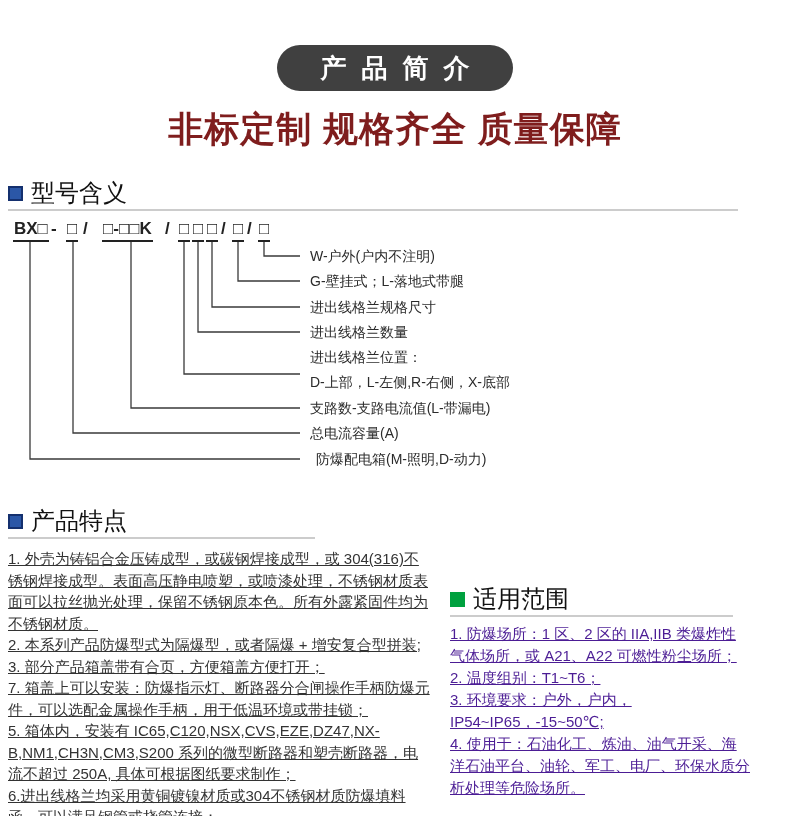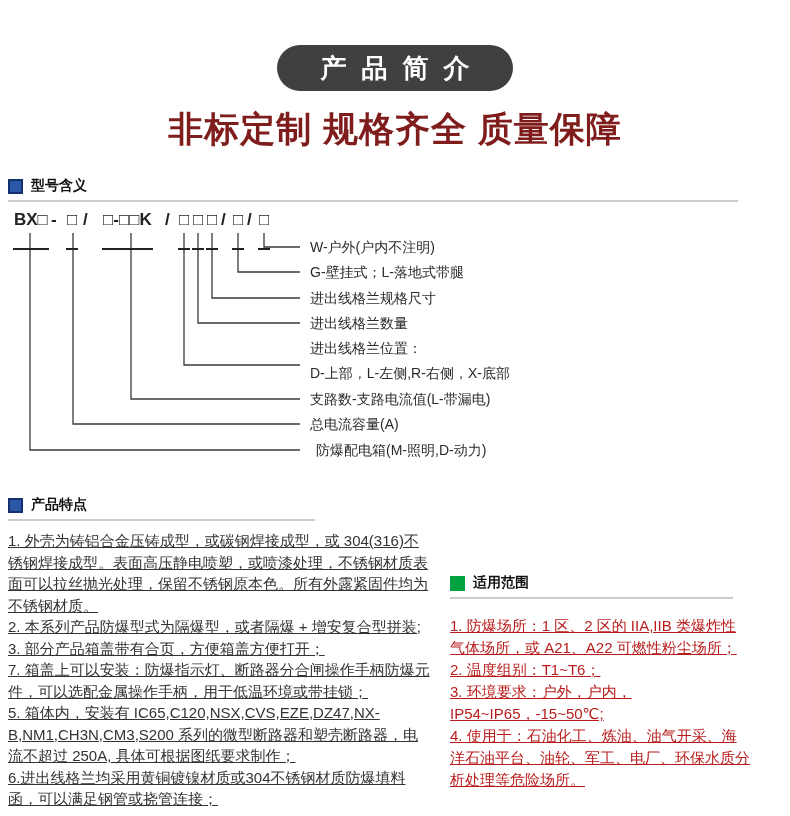--- a/index.html
+++ b/index.html
@@ -16,41 +16,41 @@
     color:#fff;font-size:26px;font-weight:bold;letter-spacing:15px;margin-right:-15px;
   }
   
   .headline{
     text-align:center;font-size:35px;font-weight:bold;color:#7f1d1d;
     margin:15px 16px 0;letter-spacing:1px;
   }
   
   .section-hd{
     display:flex;align-items:center;gap:8px;
-    font-size:14px;font-weight:bold;color:#111;
-    padding-bottom:5px;border-bottom:2px solid #ccc;
+    font-size:24px;font-weight:normal;color:#111;
+    border-bottom:2px solid #ccc;
   }
   .sq{width:15px;height:15px;flex:0 0 auto;}
   .sq-blue{background:#2b57a7;border:2px solid #14306e;box-sizing:border-box;}
   .sq-green{background:#00a13f;}
   .model-hd{width:730px;margin:24px 0 0 8px;}
   
   .diagram{position:relative;height:252px;margin:8px 0 0 0;}
   .diagram svg{position:absolute;left:0;top:0;}
   .seg{position:absolute;top:0;font-size:17px;font-weight:600;color:#222;white-space:nowrap;}
-  .seg.u{border-bottom:2px solid #222;padding:0 1px 18px;}
+  .seg.u{border-bottom:2px solid #222;padding:0 1px 1px;}
   .dlabel{position:absolute;left:310px;font-size:14px;color:#2b2b2b;white-space:nowrap;line-height:20px;}
   
   .columns{display:flex;margin:34px 8px 0;gap:18px;}
   .col-left{width:424px;}
   .col-right{width:300px;margin-top:78px;}
   .feat-hd{width:307px;}
   .scope-hd{width:283px;text-align:center;}
   .feat-items{margin-top:9px;font-size:15px;line-height:21.5px;color:#333;}
-  .scope-items{margin-top:16px;font-size:15px;line-height:22px;color:#b91c1c;}
+  .scope-items{margin-top:6px;font-size:15px;line-height:22px;color:#4c1d95;}
   .feat-items p,.scope-items p{margin:0;text-decoration:underline;}
 </style>
 </head>
 <body>
 
 <div class="banner">
   <span>产品简介</span>
 </div>
 
 <h1 class="headline">非标定制 规格齐全 质量保障</h1>

